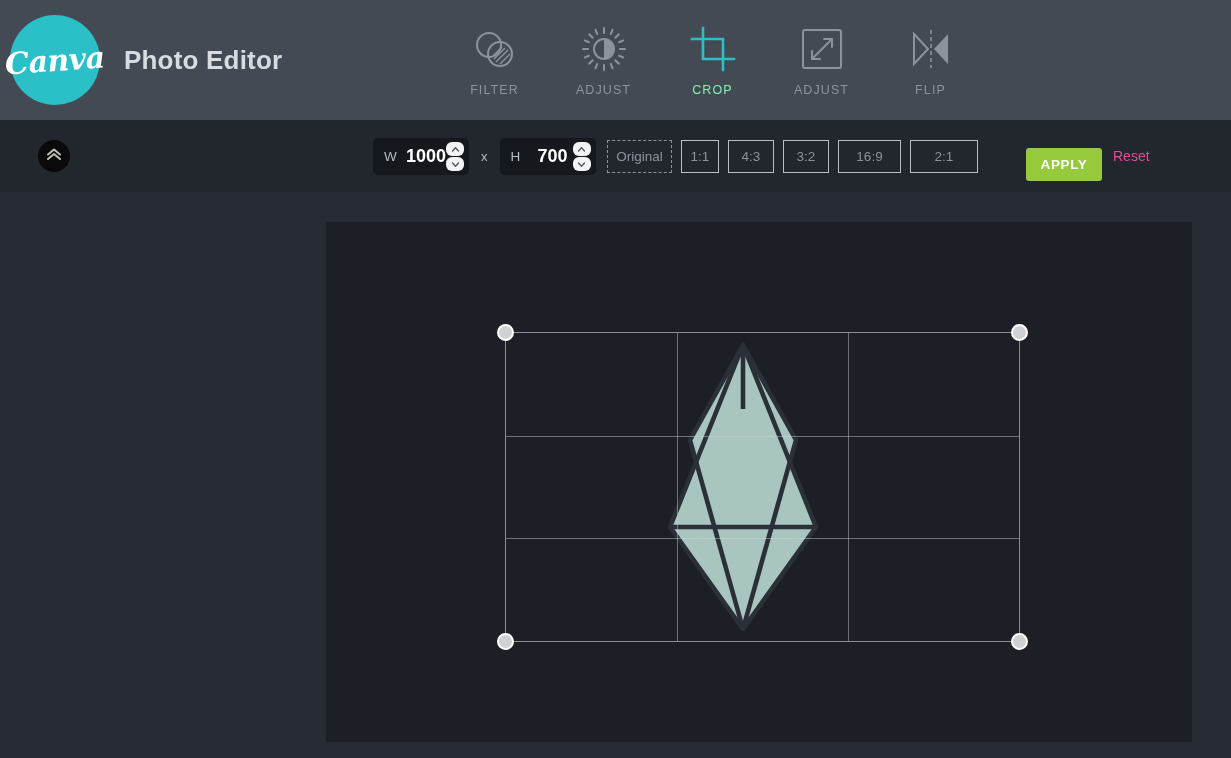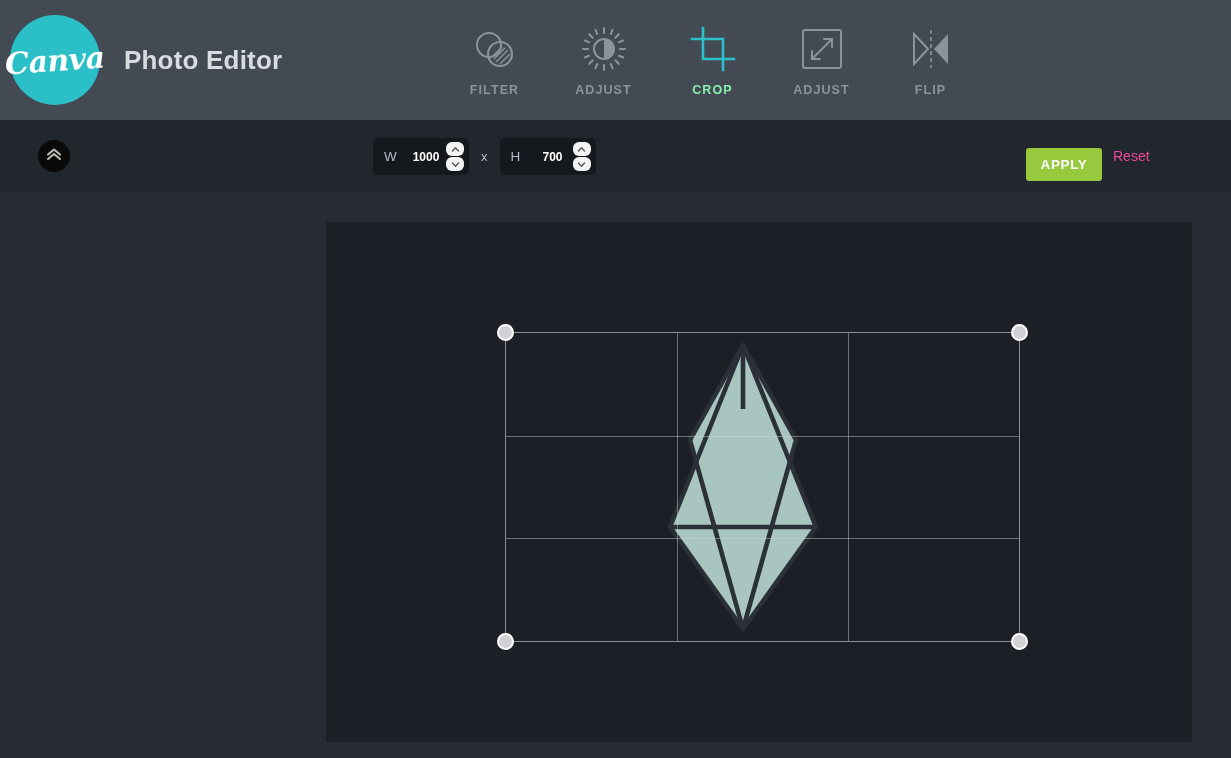--- a/index.html
+++ b/index.html
@@ -45,21 +45,21 @@
   }
   .tool {
     width: 109px; height: 96px;
     display: flex; flex-direction: column;
     align-items: center; justify-content: center;
     cursor: pointer; user-select: none;
   }
   .tool .glyph { height: 50px; display: flex; align-items: center; justify-content: center; }
   .tool .tlabel {
     margin-top: 9px; font-size: 12.5px; letter-spacing: 1.1px;
-    color: #8d939c; font-weight: 700;
+    color: #8d939c; font-weight: 400;
   }
   .tool.active .tlabel { color: #86efac; }
 
   
   .optbar {
     position: absolute; left: 0; top: 120px;
     width: 1231px; height: 72px;
     background: #22262d;
   }
   .collapse-btn {
@@ -77,21 +77,21 @@
   .num-field {
     height: 37px; width: 96px;
     background: #15181d; border-radius: 5px;
     display: flex; align-items: center;
     position: relative;
   }
   .num-field .nlabel {
     color: #b6bcc4; font-size: 13.5px; padding-left: 11px; width: 26px;
   }
   .num-field .nval {
-    color: #ffffff; font-size: 12px; font-weight: 700;
+    color: #ffffff; font-size: 18px; font-weight: 700;
     flex: 1; text-align: center; padding-right: 16px;
   }
   .spinner {
     position: absolute; right: 5px; top: 4px;
     width: 18px; height: 29px;
     display: flex; flex-direction: column; gap: 1px;
   }
   .spin-btn {
     flex: 1; background: #f2f3f4; border-radius: 6px;
     display: flex; align-items: center; justify-content: center;
@@ -299,20 +299,28 @@
         </span>
         <span class="spin-btn">
           <svg width="9" height="7" viewBox="0 0 9 7">
               <polyline points="1.5,2 4.5,5.2 7.5,2" fill="none" stroke="#55595f" stroke-width="1.4" stroke-linecap="round" stroke-linejoin="round"></polyline>
             </svg>
         </span>
       </span>
     </div>
   </div>
 
+  <div class="ratios">
+    <div class="ratio dashed" style="width:65px">Original</div>
+    <div class="ratio" style="width:38px">1:1</div>
+    <div class="ratio" style="width:46px">4:3</div>
+    <div class="ratio" style="width:46px">3:2</div>
+    <div class="ratio" style="width:63px">16:9</div>
+    <div class="ratio" style="width:68px">2:1</div>
+  </div>
 
   <div class="apply-btn">APPLY</div>
   <div class="reset-btn">Reset</div>
 
   <div class="workspace">
     <div class="canvas-frame">
 
       <span class="eos-logo">
         <svg width="190" height="300" viewBox="0 0 190 300">
           <g>

